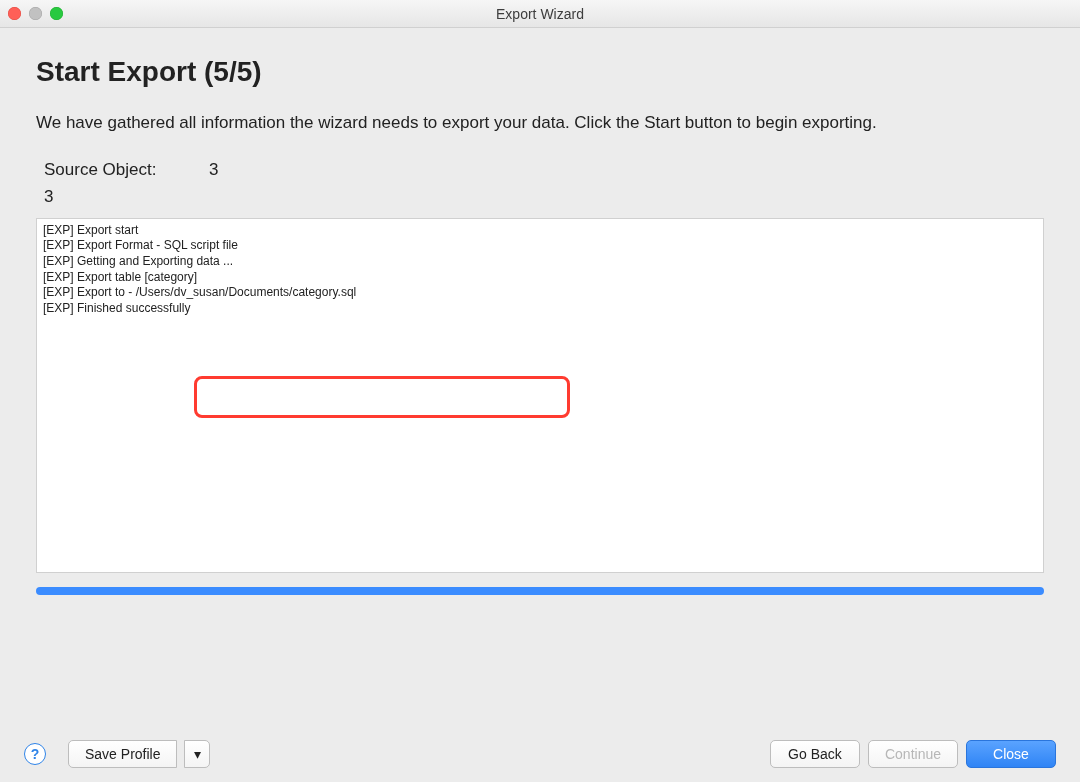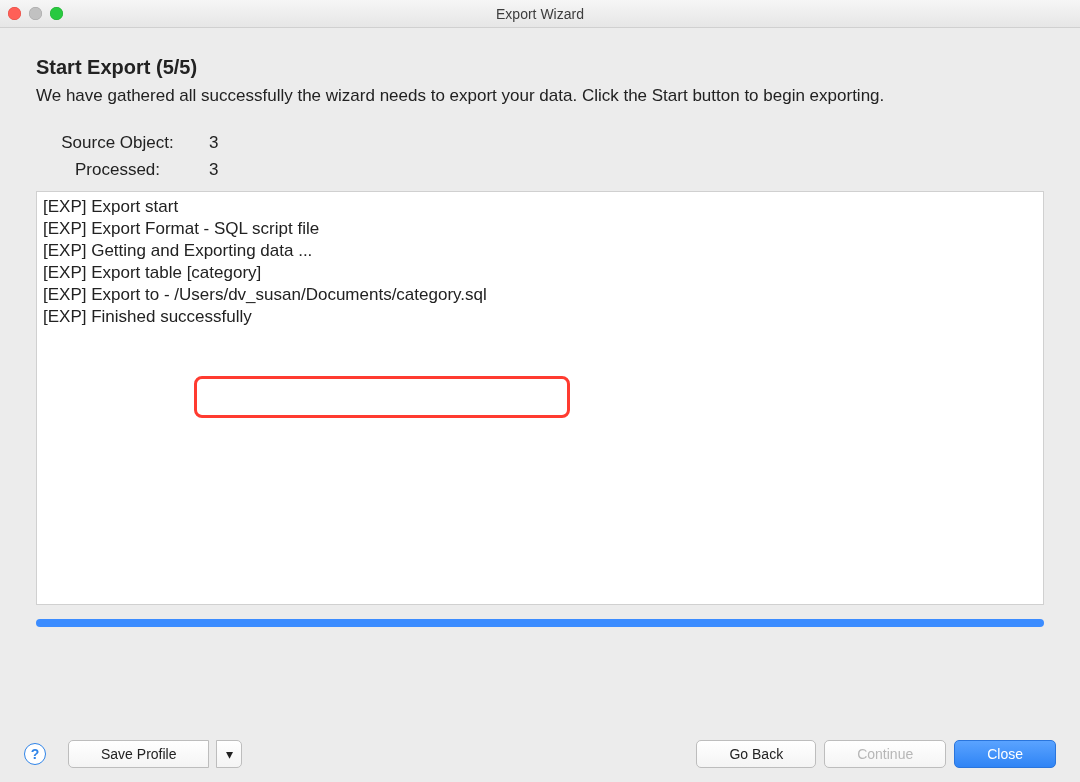--- a/index.html
+++ b/index.html
@@ -27,34 +27,34 @@
     position:relative;
   }
   .traffic{position:absolute;left:8px;top:7px;display:flex;gap:8px;}
   .dot{width:13px;height:13px;border-radius:50%;}
   .dot.red{background:#FF5F57;box-shadow:inset 0 0 0 0.5px #E1483F;}
   .dot.yellow{background:#C1C1C1;box-shadow:inset 0 0 0 0.5px #A3A3A3;}
   .dot.green{background:#28C940;box-shadow:inset 0 0 0 0.5px #1DAD2B;}
   .titlebar-title{margin:12px auto;font-size:14px;color:#3D3D3D;}
 
   .content{padding:28px 36px 0 36px;}
-  .heading{font-size:20px;font-weight:700;margin-bottom:4px;}
+  .heading{font-size:28px;font-weight:700;margin-bottom:22px;}
   .desc{font-size:17px;line-height:1.5;margin:0 0 20px 0;}
 
   .kv{display:grid;grid-template-columns:165px auto;font-size:17px;line-height:1.6;margin-left:8px;}
-  .kv .label{text-align:center;padding-right:18px;}
+  .kv .label{text-align:left;padding-right:18px;}
   .kv .value{}
 
   .logbox{
     margin-top:8px;
-    height:414px;
+    height:355px;
     width:100%;
     background:var(--panel);
     border:1px solid #D0D0D0;
-    font-size:17px;
+    font-size:12px;
     line-height:1.3;
     padding:4px 6px;
     white-space:pre-wrap;
     overflow:auto;
   }
 
   .highlight-annot{
     position:absolute;
     border:3px solid var(--highlight);
     border-radius:8px;
@@ -75,21 +75,21 @@
   }
   .help{
     width:22px;height:22px;border-radius:50%;
     border:1.5px solid #2F84E8;color:#2F84E8;
     display:flex;align-items:center;justify-content:center;
     font-size:14px;font-weight:600;background:#fff;
   }
   .btn{
     height:28px;
     min-width:90px;
-    padding:0 32px;
+    padding:0 16px;
     border:1px solid var(--border);
     border-radius:5px;
     background:linear-gradient(#FFFFFF,#F4F4F4);
     font-size:14px;
     color:#222;
     display:inline-flex;
     align-items:center;
     justify-content:center;
   }
   .btn.dropdown{min-width:26px;padding:0 6px;border-top-left-radius:0;border-bottom-left-radius:0;margin-left:-1px;}
@@ -107,28 +107,27 @@
     <div class="dot yellow"></div>
     <div class="dot green"></div>
   </div>
   <div class="titlebar-title">Export Wizard</div>
 </div>
 
 <div class="content" style="position:relative;">
 
   <div class="heading">Start Export (5/5)</div>
 
-  <p class="desc">We have gathered all successfully the wizard needs to export your data. Click the Start button to begin exporting.</p>
+  <p class="desc">We have gathered all information the wizard needs to export your data. Click the Start button to begin exporting.</p>
 
   <div class="kv">
     <div class="label">Source Object:</div>
 
     <div class="value">3</div>
 
-    <div class="label">Processed:</div>
     <div class="value">3</div>
 
   </div>
 
   <div class="logbox" id="logbox">[EXP] Export start
 [EXP] Export Format - SQL script file
 [EXP] Getting and Exporting data ...
 [EXP] Export table [category]
 [EXP] Export to - /Users/dv_susan/Documents/category.sql
 [EXP] Finished successfully</div>

